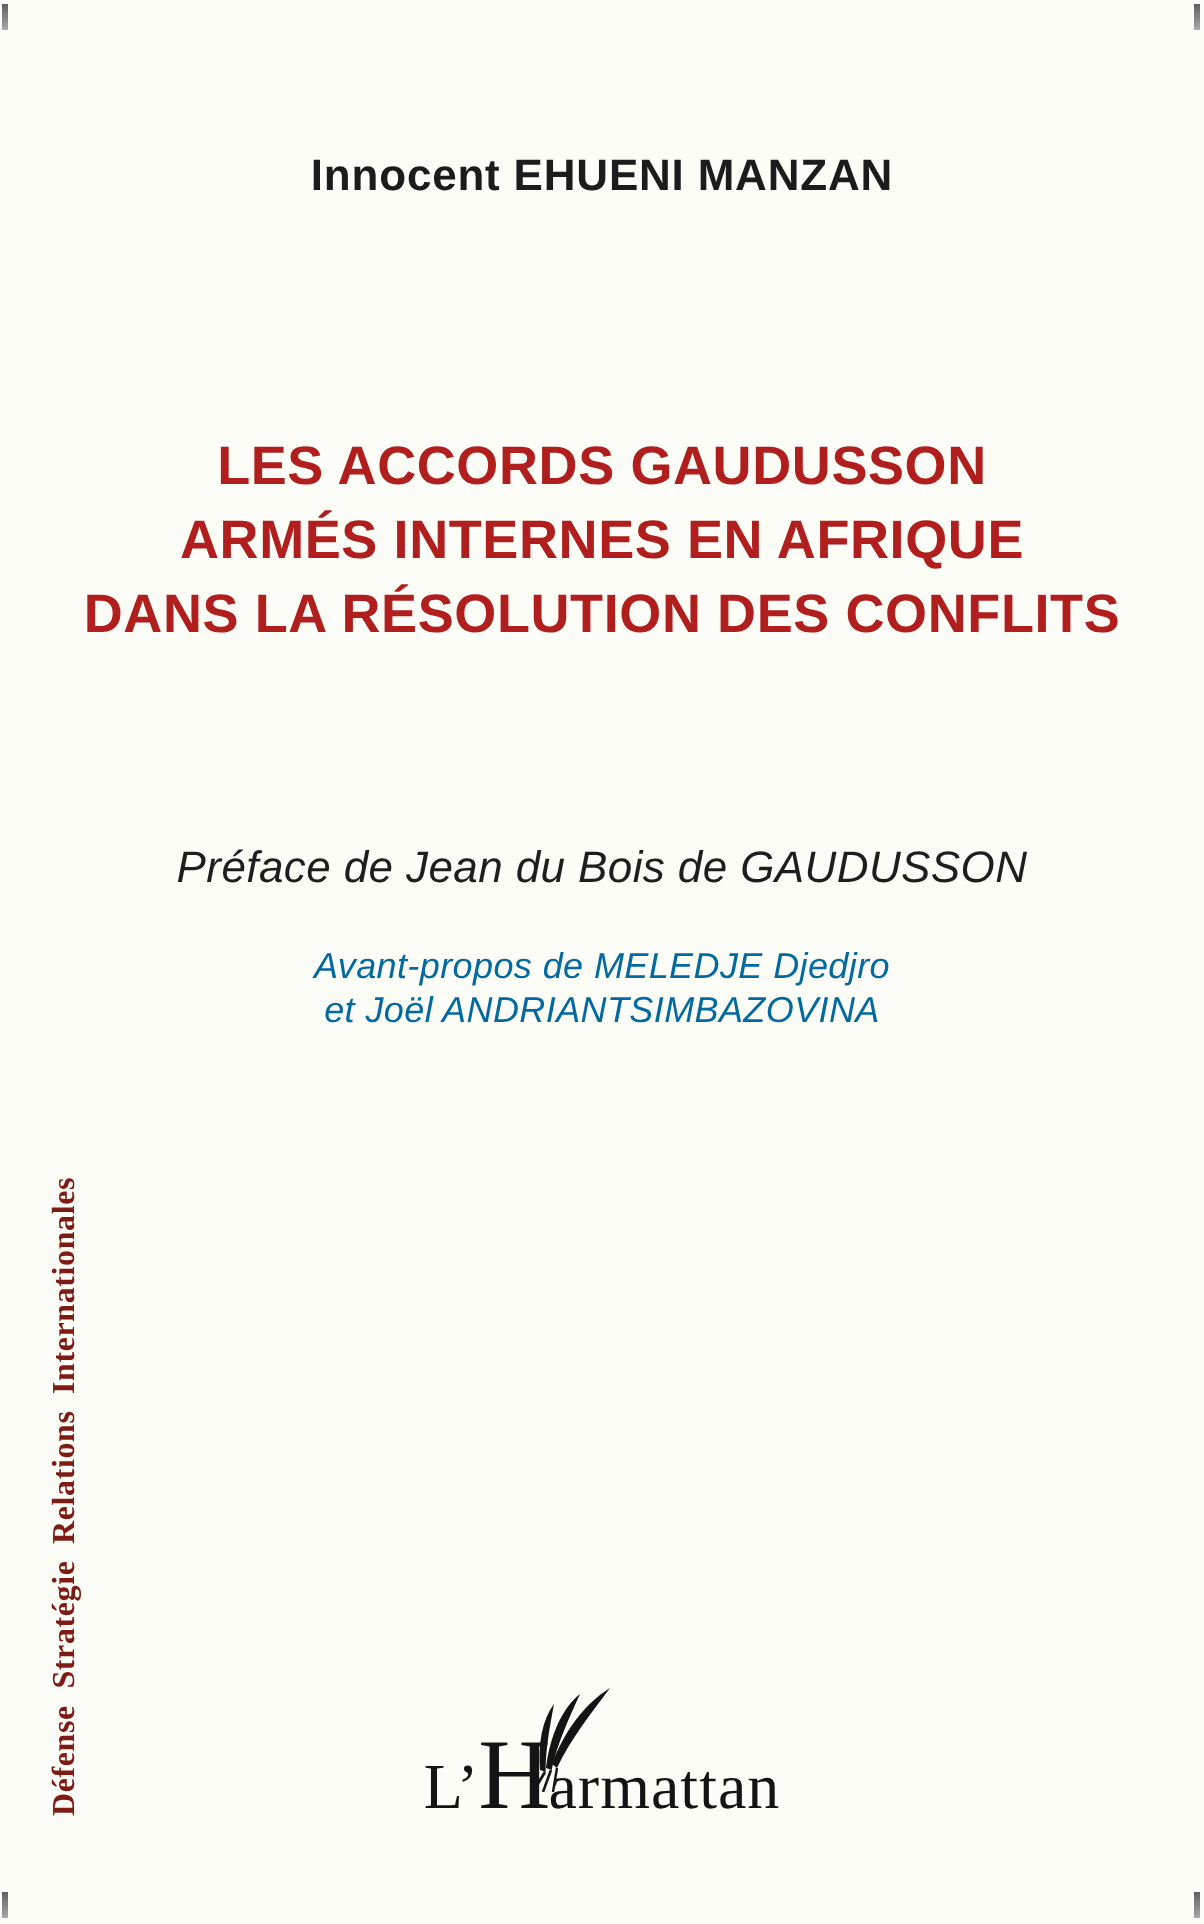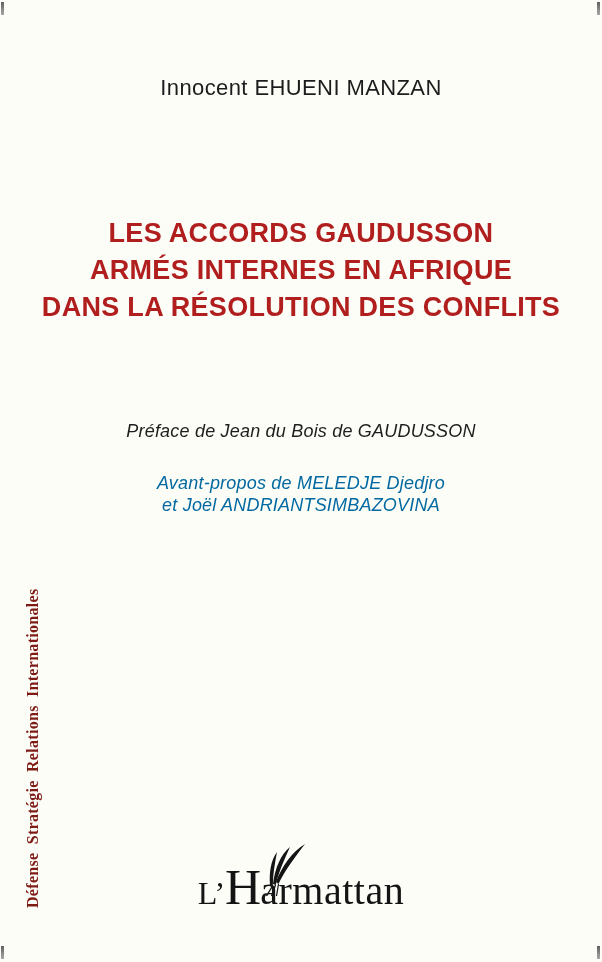--- a/index.html
+++ b/index.html
@@ -29,21 +29,21 @@
   .corner-mark.bl { left: 1px; bottom: 3px; }
   .corner-mark.br { right: 2px; bottom: 3px; }
 
   .author {
     position: absolute;
     top: 75px;
     left: 0;
     width: 100%;
     text-align: center;
     font-size: 22px;
-    font-weight: 400;
+    font-weight: 700;
     letter-spacing: 0.4px;
     color: #1c1c1c;
   }
 
   .title {
     position: absolute;
     top: 215px;
     left: 0;
     width: 100%;
     text-align: center;
@@ -54,21 +54,21 @@
     letter-spacing: 0.3px;
   }
 
   .preface {
     position: absolute;
     top: 421px;
     left: 0;
     width: 100%;
     text-align: center;
     font-style: italic;
-    font-size: 18px;
+    font-size: 22px;
     color: #1e1e1e;
     letter-spacing: 0.2px;
   }
 
   .avant-propos {
     position: absolute;
     top: 472px;
     left: 0;
     width: 100%;
     text-align: center;
@@ -107,21 +107,21 @@
     left: 50%;
     top: 28px;
     transform: translateX(-50%);
     white-space: nowrap;
     font-family: "Liberation Serif", serif;
     color: #141414;
     line-height: 0.92;
   }
   .logo-text .lp { font-size: 32px; }
   .logo-text .big-h { font-size: 50px; letter-spacing: -1px; }
-  .logo-text .rest { font-size: 40px; letter-spacing: 0.5px; }
+  .logo-text .rest { font-size: 32px; letter-spacing: 0.5px; }
   .feather {
     position: absolute;
     left: 252px;
     top: 6px;
     width: 56px;
     height: 54px;
   }
 </style>
 </head>
 <body>

